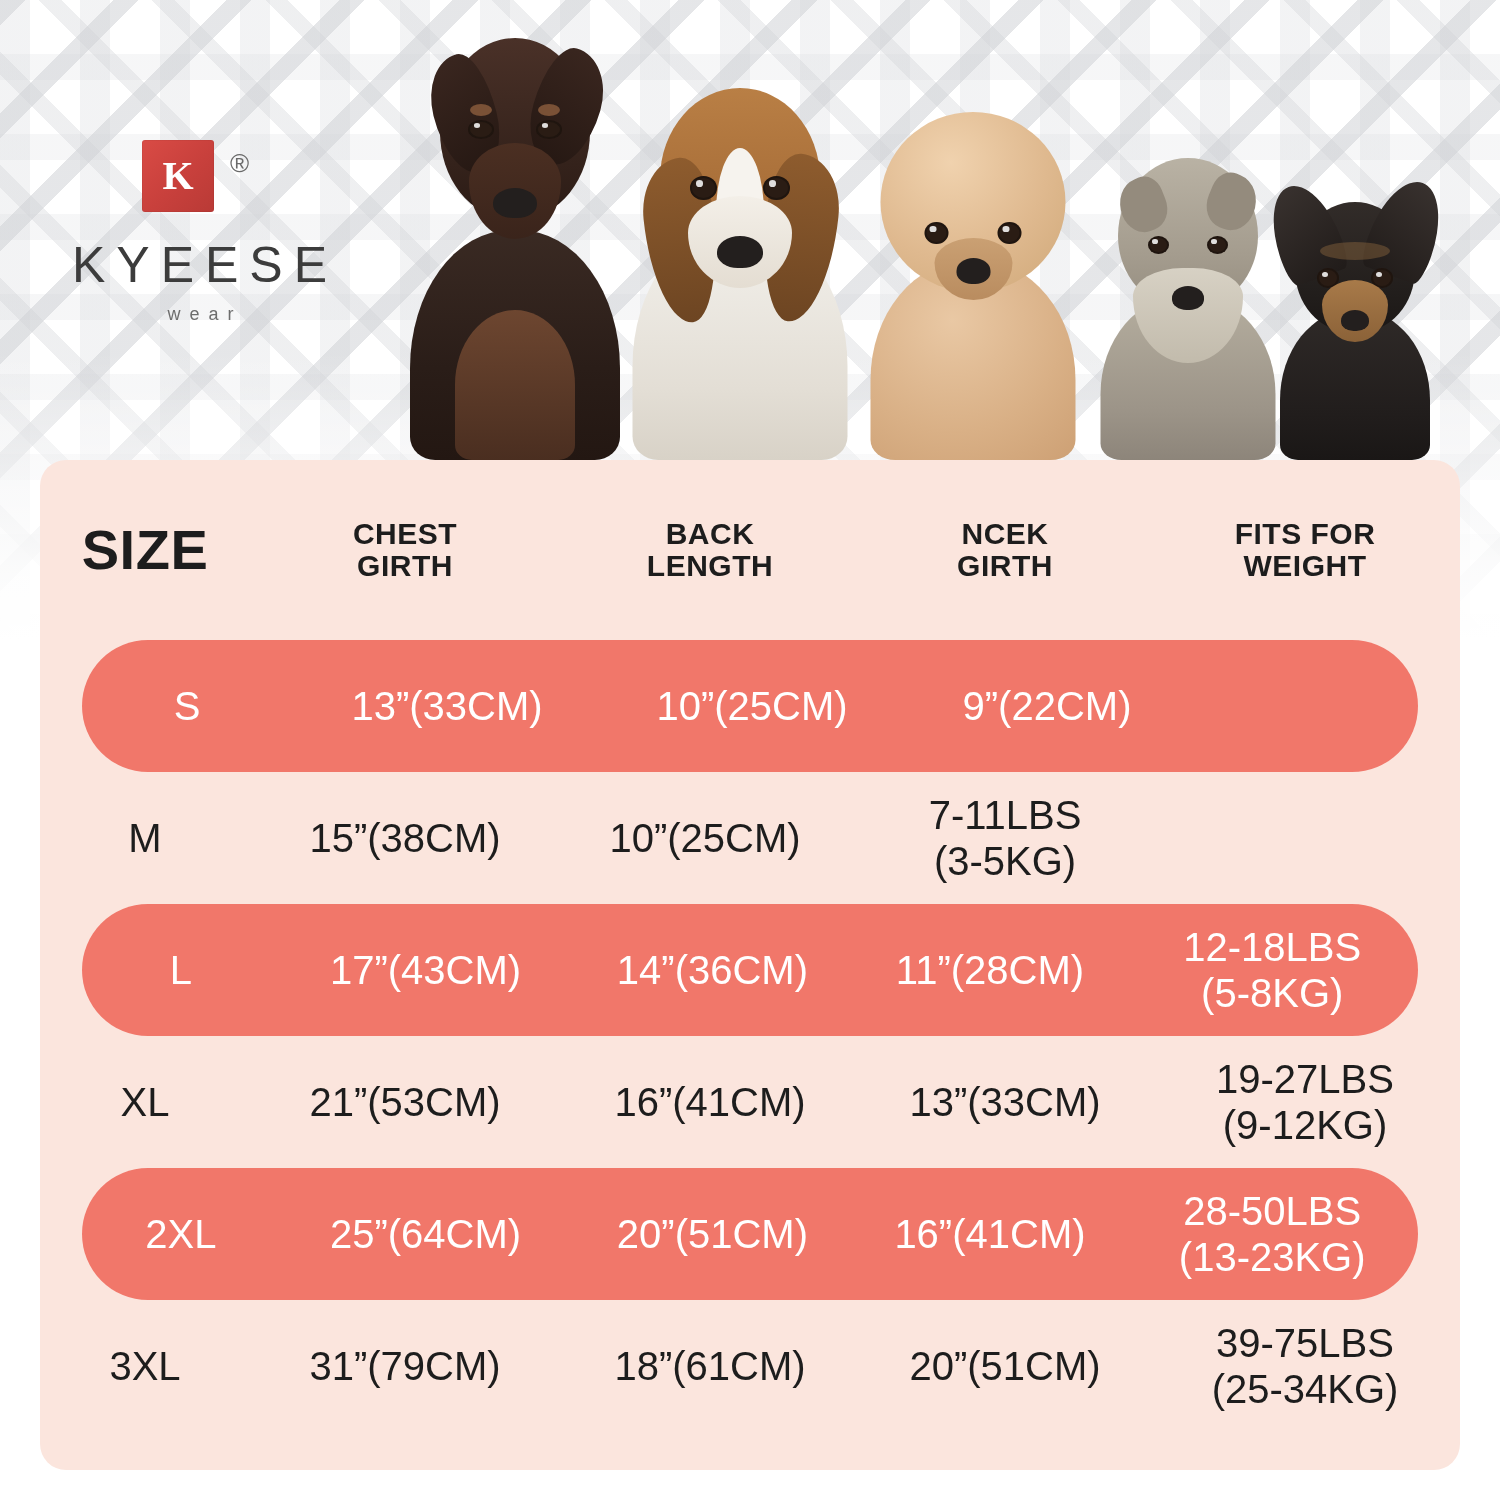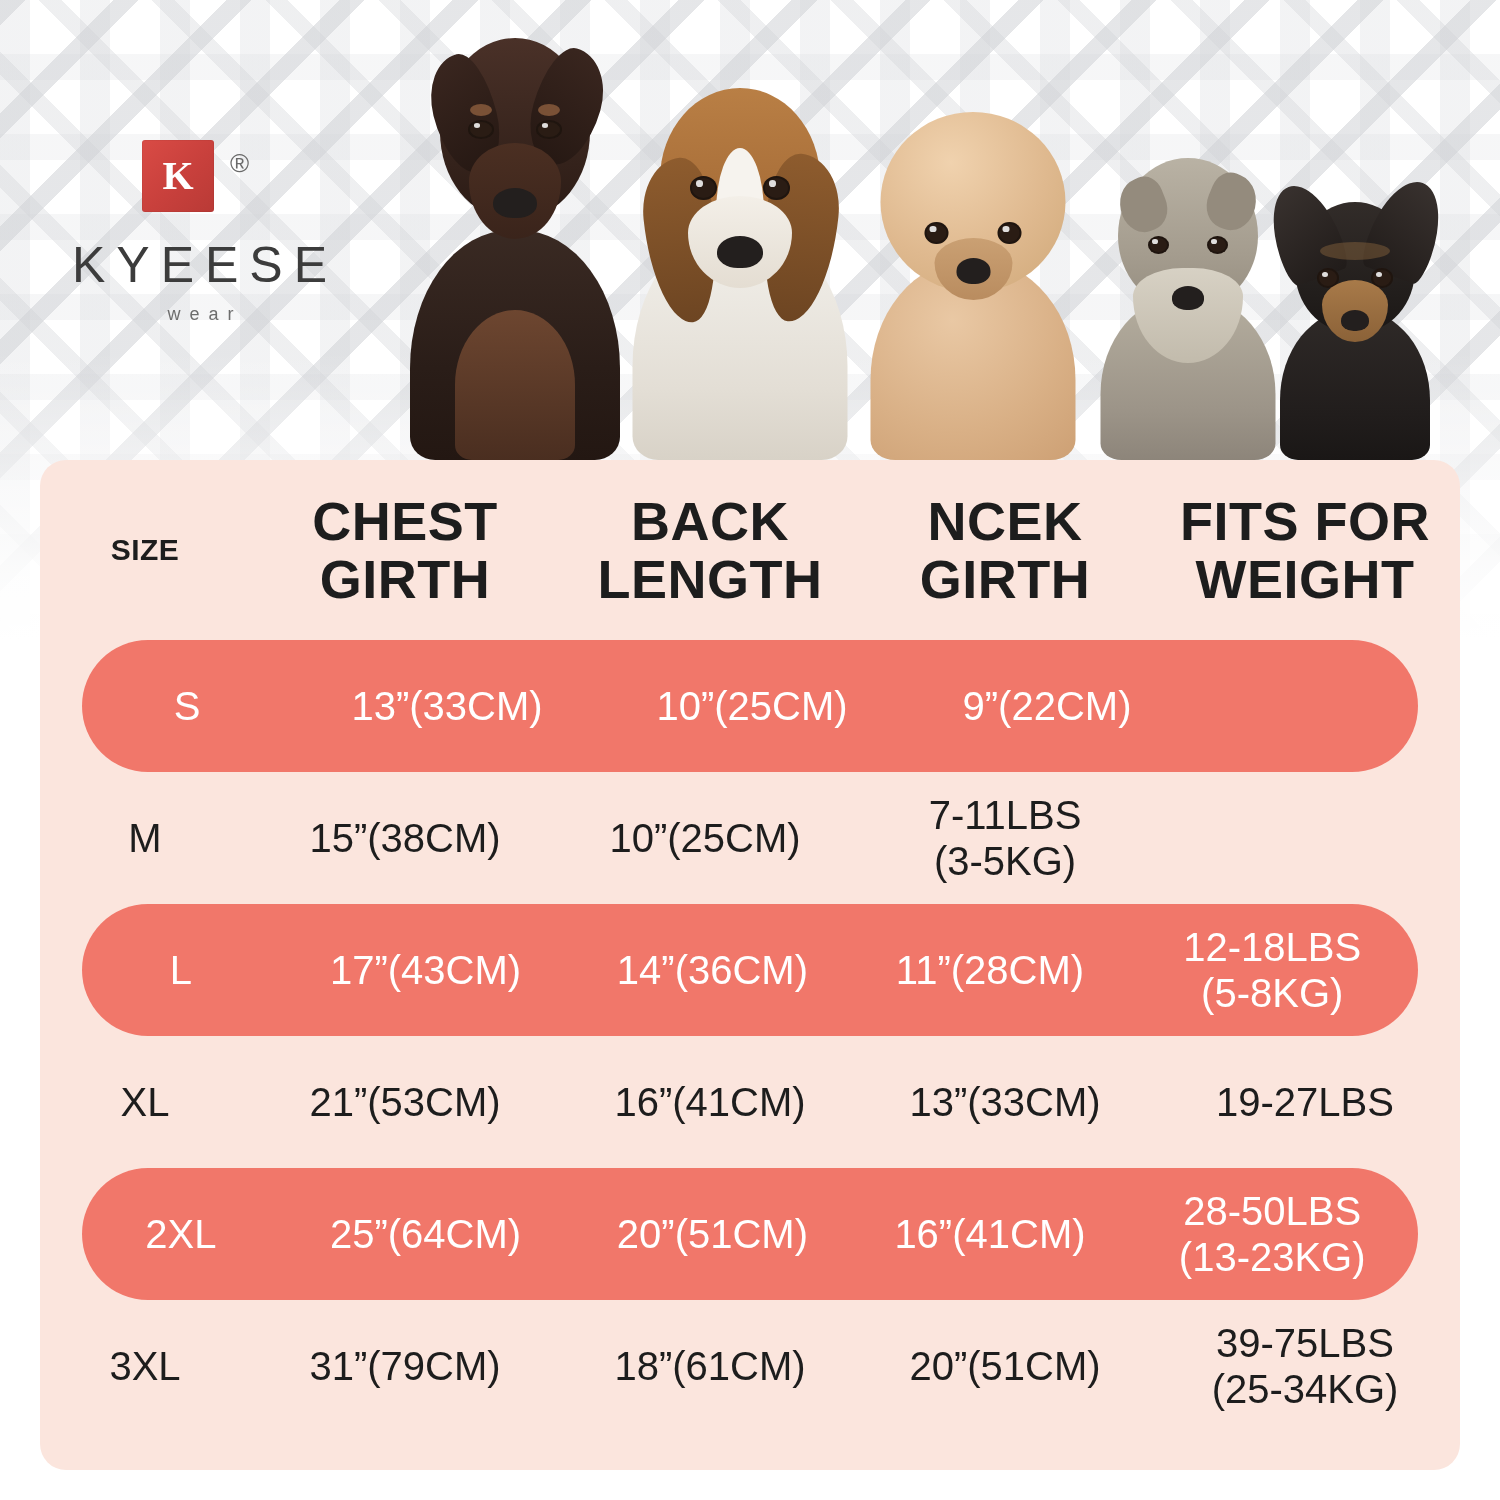--- a/index.html
+++ b/index.html
@@ -265,26 +265,26 @@
   .row.banded .cell { color: #ffffff; }
   .c-size  { width: 210px; }
   .c-chest { width: 310px; }
   .c-back  { width: 300px; }
   .c-neck  { width: 290px; }
   .c-weight{ width: 310px; }
 
   .row.header .cell {
     color: #f1776a;
     font-weight: bold;
-    font-size: 54px;
+    font-size: 30px;
     letter-spacing: 0.5px;
     line-height: 1.08;
     text-transform: uppercase;
   }
-  .row.header .c-size { font-size: 30px; }
+  .row.header .c-size { font-size: 56px; }
 
   .cell .line2 { display: block; }
   .row:not(.banded) .cell { color: #1d1d1d; }
   .two-line { line-height: 1.16; }
 </style>
 </head>
 <body>
 
 <div class="page">
 
@@ -423,20 +423,21 @@
         </div>
       </div>
 
       <div class="row">
         <div class="cell c-size">XL</div>
         <div class="cell c-chest">21”(53CM)</div>
         <div class="cell c-back">16”(41CM)</div>
         <div class="cell c-neck">13”(33CM)</div>
         <div class="cell c-weight two-line">
           <span>19-27LBS</span>
+          <span class="line2">(9-12KG)</span>
         </div>
       </div>
 
       <div class="row banded">
         <div class="cell c-size">2XL</div>
         <div class="cell c-chest">25”(64CM)</div>
         <div class="cell c-back">20”(51CM)</div>
         <div class="cell c-neck">16”(41CM)</div>
         <div class="cell c-weight two-line">
           <span>28-50LBS</span>

